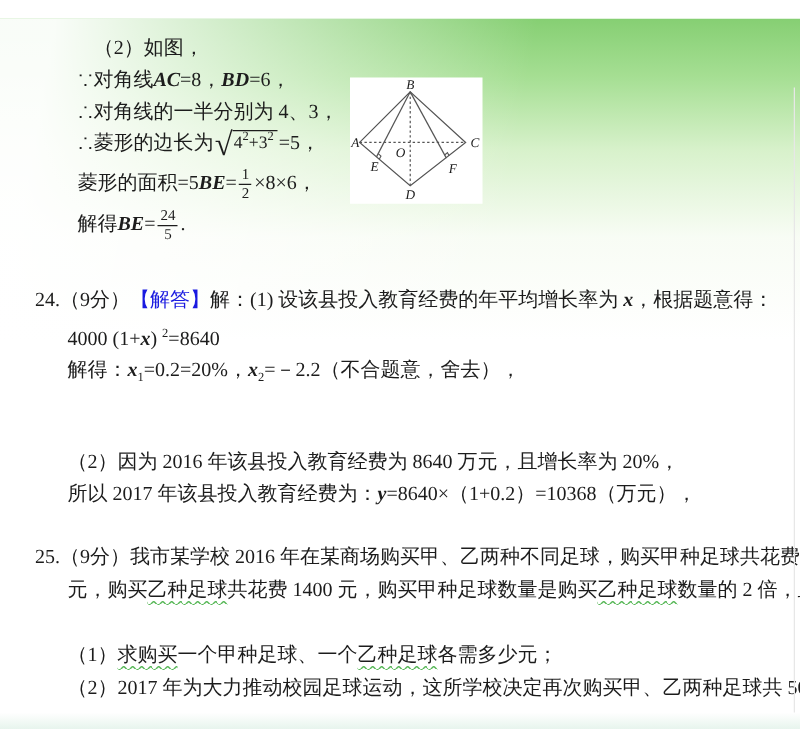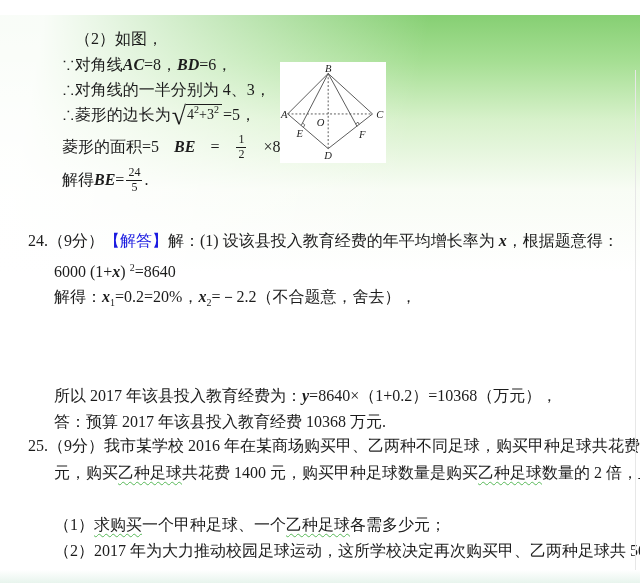--- a/index.html
+++ b/index.html
@@ -51,21 +51,21 @@
 
   <div class="line mathline" style="top:85px;left:62px;height:30px;">
     <span>∴菱形的边长为</span>
       <span class="sqrt">
         <span class="rad">√</span>
         <span class="radbody"><span>4</span><sup>2</sup><span>+</span><span>3</span><sup>2</sup></span>
       </span>
       <span>=5，</span>
   </div>
 
-  <div class="line mathline" style="top:117px;left:62px;height:30px;gap:15px;">
+  <div class="line mathline" style="top:117px;left:62px;height:30px;">
     <span>菱形的面积=5</span>
       <span class="it">BE</span>
       <span>=</span>
       <span class="frac">
         <span class="num">1</span>
         <span class="den">2</span>
       </span>
       <span>×8×6，</span>
   </div>
 
@@ -99,29 +99,29 @@
       <text class="figlabel" x="100" y="56">C</text>
       <text class="figlabel" x="50" y="99" text-anchor="middle">D</text>
       <text class="figlabel" x="42" y="64" text-anchor="middle">O</text>
       <text class="figlabel" x="17" y="76">E</text>
       <text class="figlabel" x="82" y="77">F</text>
     </svg>
   </div>
 
   <div class="line" style="top:215px;left:28px;"><span>24.（9分）</span><span class="blue">【解答】</span><span>解：(1) 设该县投入教育经费的年平均增长率为 </span><span class="it">x</span><span>，根据题意得：</span></div>
 
-  <div class="line" style="top:246px;left:54px;"><span>6000 (1+</span><span class="it">x</span><span>) </span><sup>2</sup><span>=8640</span></div>
+  <div class="line" style="top:246px;left:54px;"><span>4000 (1+</span><span class="it">x</span><span>) </span><sup>2</sup><span>=8640</span></div>
 
   <div class="line" style="top:271px;left:54px;"><span>解得：</span><span class="it">x</span><sub>1</sub><span>=0.2=20%，</span><span class="it">x</span><sub>2</sub><span>=－2.2（不合题意，舍去），</span></div>
 
 
+  <div class="line" style="top:344px;left:54px;"><span>（2）因为 2016 年该县投入教育经费为 8640 万元，且增长率为 20%，</span></div>
 
   <div class="line" style="top:370px;left:54px;"><span>所以 2017 年该县投入教育经费为：</span><span class="it">y</span><span>=8640×（1+0.2）=10368（万元），</span></div>
 
-  <div class="line" style="top:396px;left:54px;"><span>答：预算 2017 年该县投入教育经费 10368 万元.</span></div>
 
   <div class="line" style="top:420px;left:28px;"><span>25.（9分）我市某学校 2016 年在某商场购买甲、乙两种不同足球，购买甲种足球共花费 2000</span></div>
 
   <div class="line" style="top:447px;left:54px;"><span>元，购买</span><span class="wavy">乙种足球</span><span>共花费 1400 元，购买甲种足球数量是购买</span><span class="wavy">乙种足球</span><span>数量的 2 倍，且购</span></div>
 
 
   <div class="line" style="top:499px;left:54px;"><span>（1）</span><span class="wavy">求购买</span><span>一个甲种足球、一个</span><span class="wavy">乙种足球</span><span>各需多少元；</span></div>
 
   <div class="line" style="top:525px;left:54px;"><span>（2）2017 年为大力推动校园足球运动，这所学校决定再次购买甲、乙两种足球共 50 个，</span></div>
 

